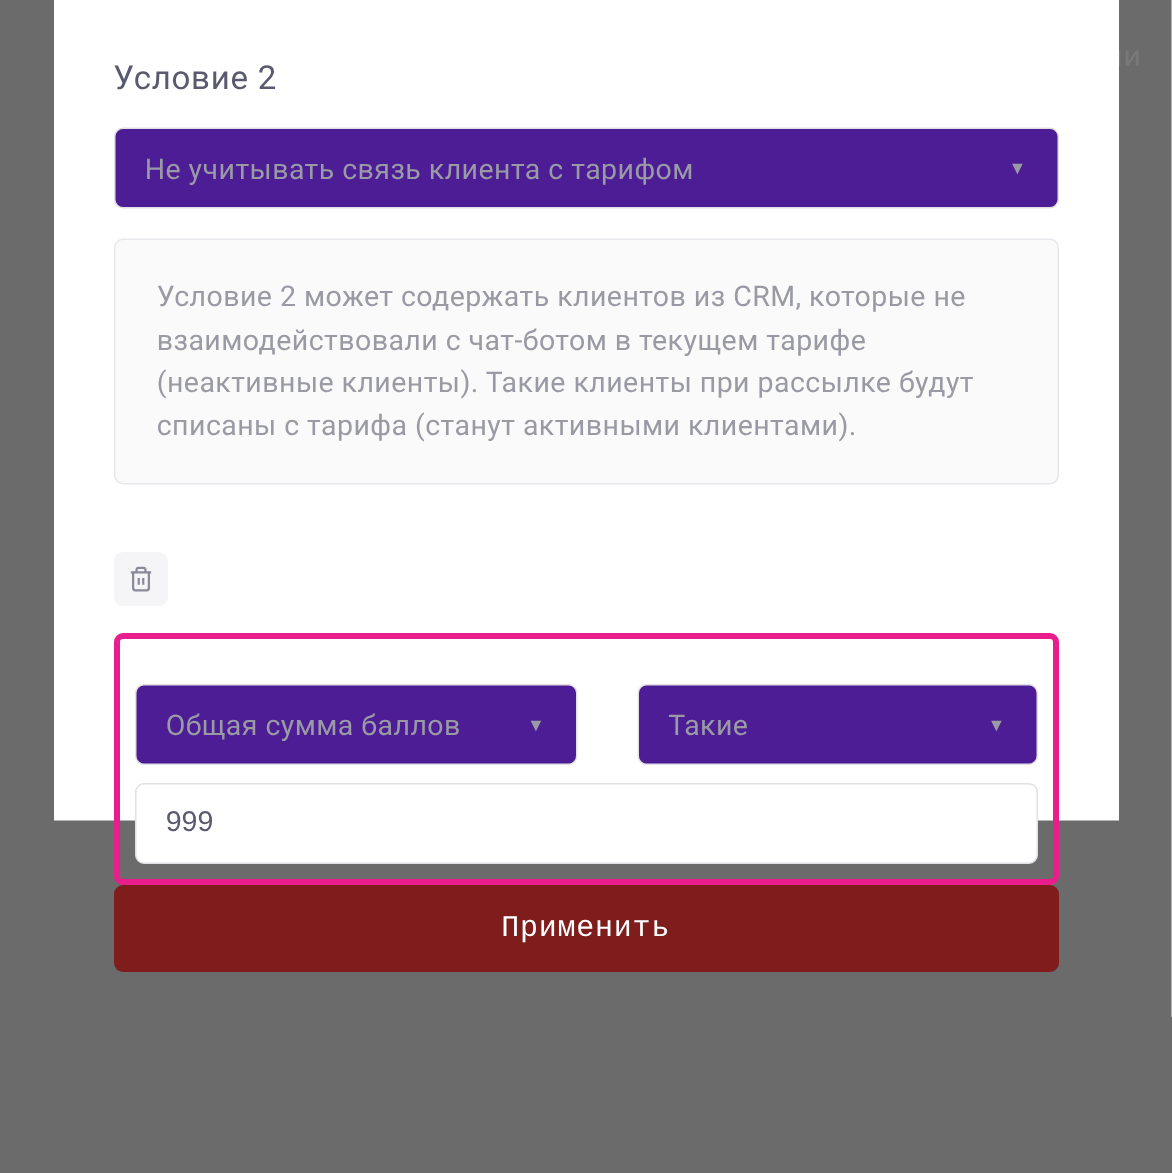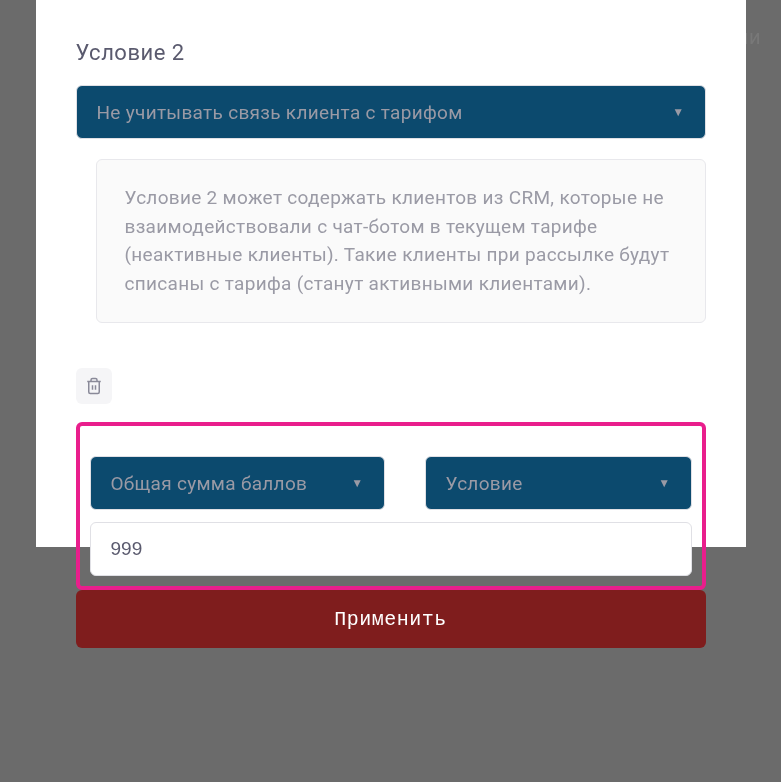--- a/index.html
+++ b/index.html
@@ -68,21 +68,21 @@
     }
     .delete-btn svg {
       width: 18px;
       height: 18px;
     }
     .select {
       width: 100%;
       height: 54px;
       border: 1px solid #e0e0e5;
       border-radius: 6px;
-      background: #0c4a6e;
+      background: #4c1d95;
       padding: 0 20px;
       display: flex;
       align-items: center;
       justify-content: space-between;
       cursor: pointer;
       color: #9a9aa5;
       font-size: 19px;
       letter-spacing: 0.3px;
       margin-top: 20px;
     }
@@ -93,21 +93,20 @@
     .info-box {
       background: #fafafa;
       border: 1px solid #e8e8ec;
       border-radius: 6px;
       padding: 24px 28px;
       margin-top: 20px;
       color: #9a9aa5;
       font-size: 19px;
       line-height: 1.5;
       letter-spacing: 0.3px;
-      margin-left: 20px;
     }
     .highlight-box {
       border: 4px solid #e91e8c;
       border-radius: 6px;
       padding: 10px;
       margin-top: 0;
     }
     .row {
       display: flex;
       gap: 40px;
@@ -186,21 +185,21 @@
     </button>
   </div>
 
   <div class="highlight-box">
     <div class="row">
       <div class="select">
         <span class="select-text">Общая сумма баллов</span>
         <span class="arrow">▼</span>
       </div>
       <div class="select">
-        <span class="select-text">Условие</span>
+        <span class="select-text">Такие</span>
         <span class="arrow">▼</span>
       </div>
     </div>
     <input type="text" class="text-input" value="999" style="">
   </div>
 
 
   <button class="apply-btn">Применить</button>
 
 </div>

